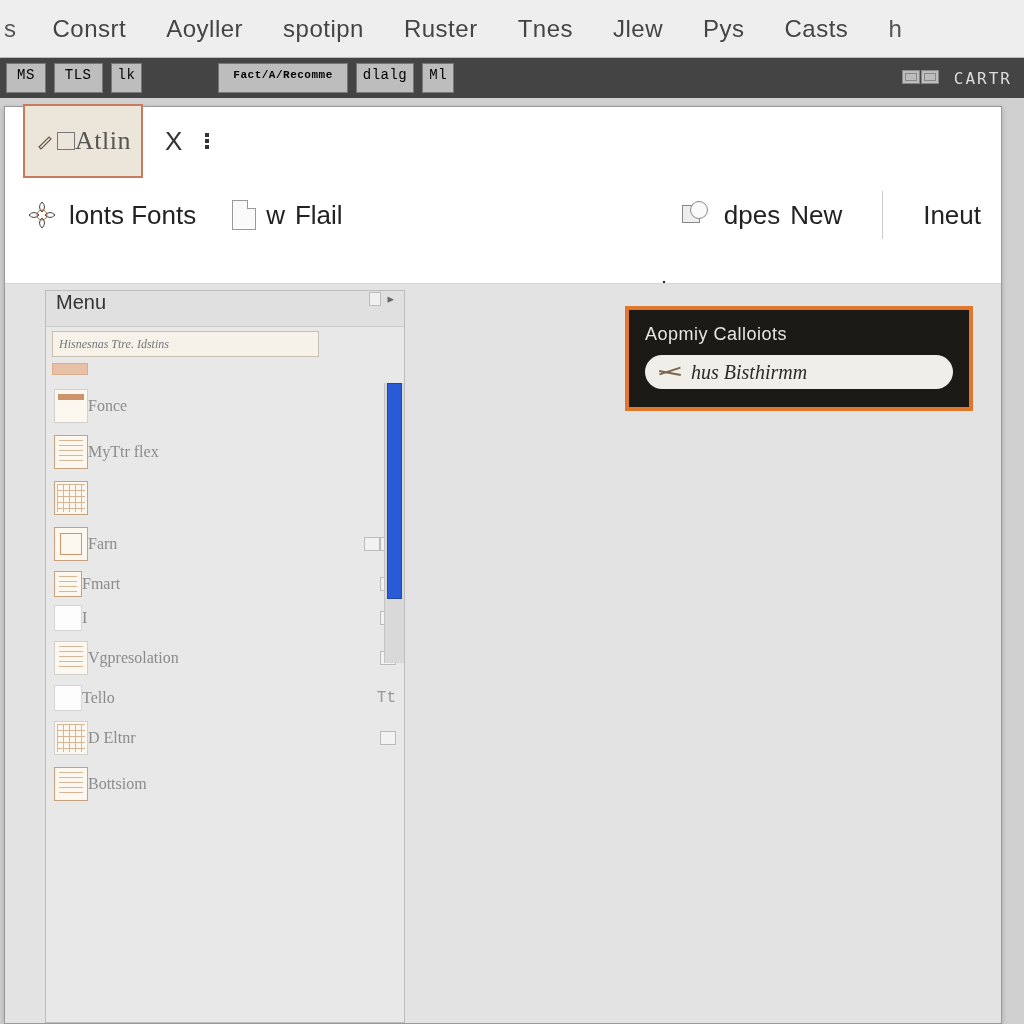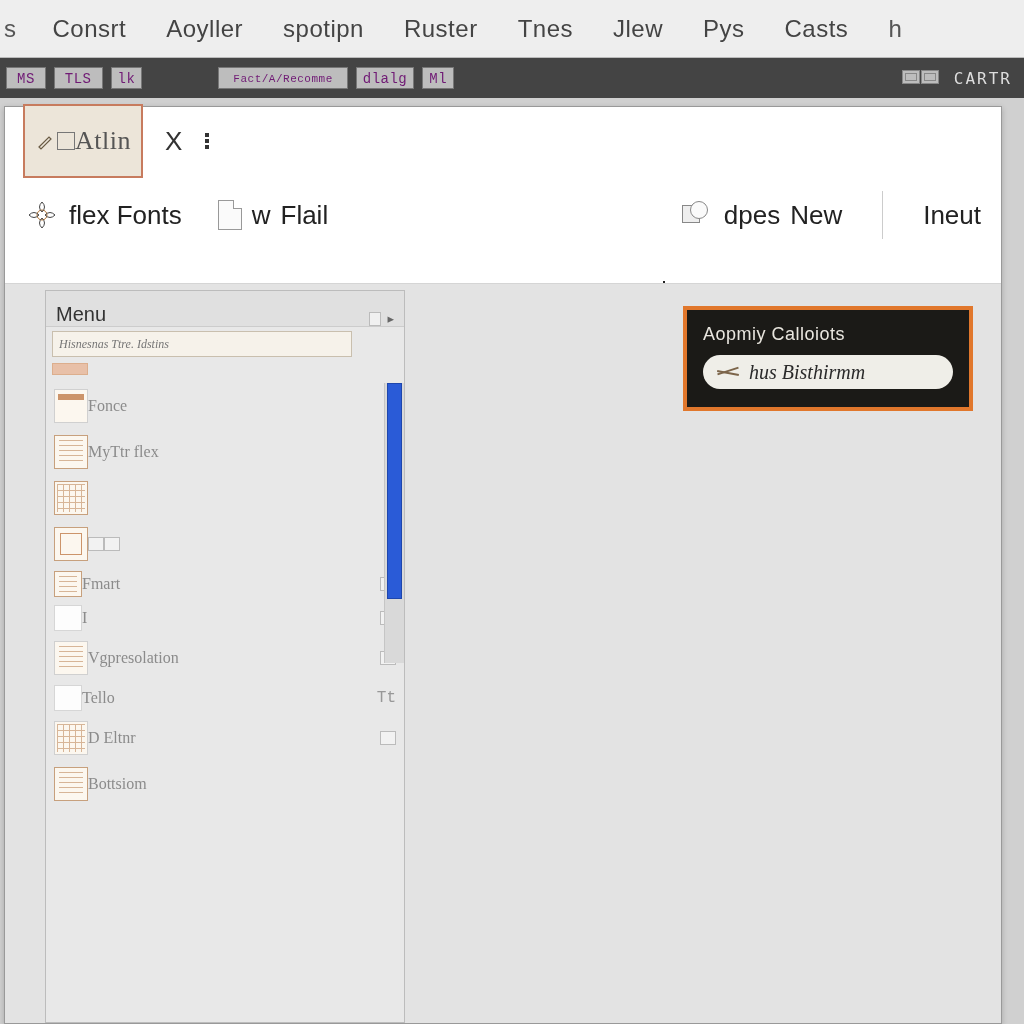--- a/index.html
+++ b/index.html
@@ -12,26 +12,26 @@
   }
   .menubar .item { padding: 4px 10px; cursor: default; white-space: nowrap; letter-spacing: 0.5px; }
   .menubar .item.leading { padding-left: 0; padding-right: 6px; color:#555; }
   .menubar .item.trailing { color:#555; }
   
   .toolbar-dark {
     height: 40px; background: #444; display: flex; align-items: center;
     padding: 0 6px; font-size: 14px; color: #ccc; gap: 8px;
   }
   .toolbar-dark .tbtn {
-    background: #bdbdbd; color: #701a75; padding: 2px 10px; font-size: 14px;
+    background: #bdbdbd; color: #000000; padding: 2px 10px; font-size: 14px;
     border: 1px solid #777; font-family: "Courier New", monospace;
-    letter-spacing: 0.5px; height: 22px; line-height: 18px;
+    letter-spacing: 0.5px; height: 30px; line-height: 18px;
   }
   .toolbar-dark .tbtn.small { padding: 2px 6px; }
-  .toolbar-dark .tbtn.wide { padding: 2px 14px; min-width:120px; font-size:11px;}
+  .toolbar-dark .tbtn.wide { padding: 2px 14px; min-width:120px; font-size:11px;font-weight:bold;}
   .toolbar-dark .spacer { flex: 1; }
   .tool-icon { width:18px; height:14px; border:1px solid #888; display:inline-block; margin-right:1px; position:relative; background:#bdbdbd;}
   .tool-icon::before { content:""; position:absolute; inset:2px; border:1px solid #888; }
   .toolbar-dark .cbtn { color:#ddd; background:transparent; border:none; font-size:16px; letter-spacing:2px; padding:0 6px; font-family:monospace;}
 
   .window {
     position: absolute; left: 4px; top: 106px; right: 22px; bottom: 0;
     background: #fff; border: 1px solid #999;
     box-shadow: 0 2px 6px rgba(0,0,0,0.2);
   }
@@ -74,28 +74,28 @@
   .workspace {
     position:absolute; left:0; right:0; top:176px; bottom:0; background:#e3e3e3;
     border-top:1px solid #d5d5d5;
   }
   
   .panel {
     position:absolute; left:40px; top:6px; width:360px; bottom:0;
     background:#e8e8e8; border:1px solid #bcbcbc;
   }
   .panel-header {
-    height:36px; display:flex; align-items:flex-end; justify-content:space-between;
+    height:36px; display:flex; align-items:flex-start; justify-content:space-between;
     padding:0 10px; font-size:20px; color:#333; background:#e0e0e0; border-bottom:1px solid #ccc;
   }
   .panel-header .ph-icons { display:flex; gap:6px; align-items:center; color:#666; font-size:13px;}
   .ph-chip { border:1px solid #bbb; background:#f0f0f0; width:12px;height:14px;}
   .panel-search { padding:4px 6px; }
   .panel-search input {
-    width: 300px; height:26px; font-size:12px; font-family:Georgia,serif;
+    width: 267px; height:26px; font-size:12px; font-family:Georgia,serif;
     font-style:italic; color:#a59a8a; background:#f6f2ea; border:1px solid #c9bfae;
     padding:2px 6px;
   }
   .swatch { margin:2px 0 8px 6px; width:36px;height:12px; background:#e8c0a8; border:1px solid #dcae8d;}
   .list { padding:0 0 0 0; position:relative; }
   .list-scroll {
     position:absolute; right:0; top:0; width:20px; height:280px;
     background:#d9d9d9; border-left:1px solid #c5c5c5;
   }
   .list-thumb {
@@ -118,21 +118,21 @@
   .li .thumb.box::before{content:"";position:absolute;inset:5px;border:1px solid #cc946a;}
   .li .thumb.bar::before{content:"";position:absolute;left:3px;right:3px;top:4px;height:6px;background:#cc946a;}
   .li .thumb.blank { background:#fdfdfd; border-color:#d6d6d6;}
   .li .name { flex:1; white-space:nowrap; overflow:hidden; text-overflow:ellipsis; }
   .li .badge { width:20px;height:20px;border:1px solid #bbb;background:#f2f2f2;}
   .li .badge.sm { width:16px;height:14px;}
   .li.compact { height:34px; }
   .li .txt-t { font-family: "Courier New", monospace; color:#989898; }
 
   .callout {
-    position:absolute; right:28px; top:22px; width:290px;
+    position:absolute; right:28px; top:22px; width:348px;
     background:#1b1a17; border:4px solid #e1772c; padding:14px 16px 18px;
     color:#e9e6df;
   }
   .callout .ct { font-size:18px; letter-spacing:0.5px; margin-bottom:10px; white-space:nowrap;}
   .callout .pill {
     background:#efeee8; color:#2a2a2a; border-radius:18px; height:34px;
     display:flex; align-items:center; gap:10px; padding:0 14px;
     font-family: "Brush Script MT", cursive; font-style:italic; font-size:20px;
   }
   .callout .pill .pic { width:22px;height:16px; background:#efeee8; display:inline-block; position:relative;}
@@ -191,21 +191,21 @@
   <div class="cursor-line"></div>
 
   <div class="ribbon">
     <div class="rgroup">
       <span class="ricon flower">
         <svg width="34" height="34" viewBox="0 0 34 34">
           <circle cx="17" cy="17" r="5" fill="none" stroke="#b0702e" stroke-width="1"></circle>
           <path d="M17 4 Q22 9 17 14 Q12 9 17 4 Z M30 17 Q25 22 20 17 Q25 12 30 17 Z M17 30 Q12 25 17 20 Q22 25 17 30 Z M4 17 Q9 12 14 17 Q9 22 4 17 Z" fill="none" stroke="#444" stroke-width="1"></path>
         </svg>
       </span>
-      <span class="rlabel">flex Fonts</span>
+      <span class="rlabel">lonts Fonts</span>
     </div>
     <div class="rgroup">
       <span class="ricon page"></span>
       <span class="rlabel">w</span>
       <span class="rlabel">Flail</span>
     </div>
     <div style="flex:1"></div>
     <div class="rgroup">
       <span class="ricon shapes"></span>
       <span class="rlabel">dpes</span>
@@ -242,20 +242,21 @@
         </div>
         <div class="li">
           <span class="thumb lines"></span>
           <span class="name">MyTtr flex</span>
         </div>
         <div class="li">
           <span class="thumb grid"></span>
         </div>
         <div class="li">
           <span class="thumb box"></span>
+          <span class="name">Farn</span>
           <span class="badge sm"></span>
           <span class="badge sm"></span>
         </div>
         <div class="li compact">
           <span class="thumb lines" style="width:28px;height:26px"></span>
           <span class="name">Fmart</span>
           <span class="badge sm"></span>
         </div>
         <div class="li compact">
           <span class="thumb blank" style="width:28px;height:26px"></span>

